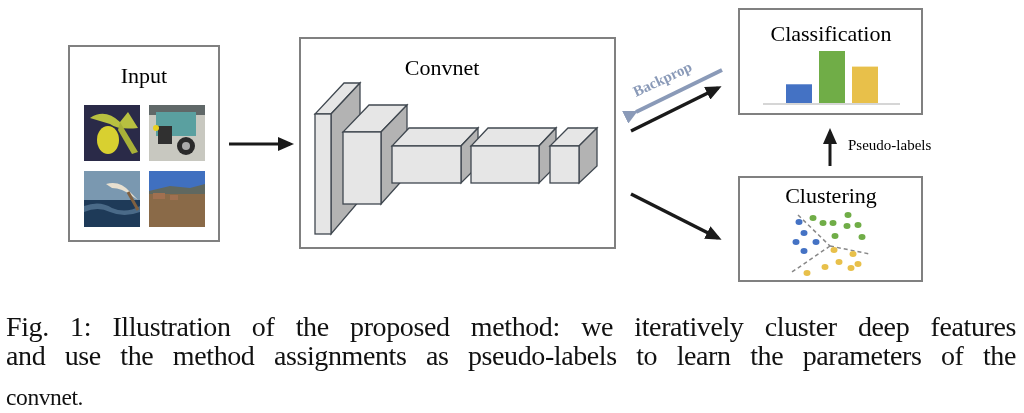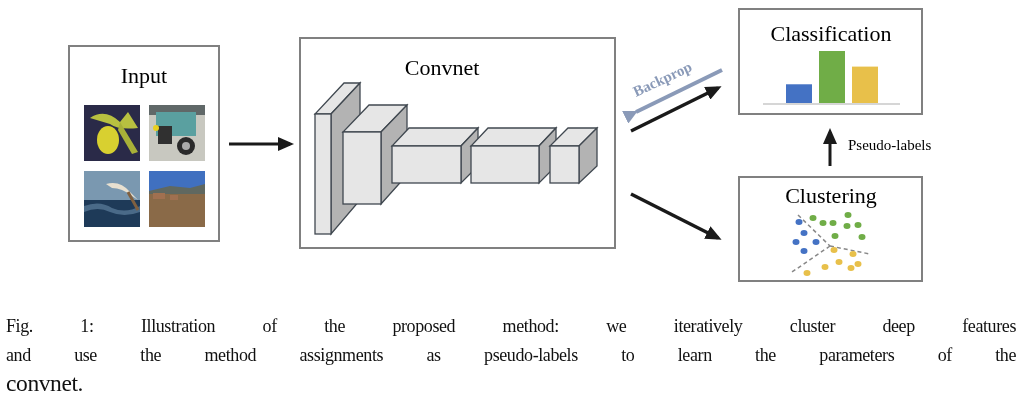--- a/index.html
+++ b/index.html
@@ -1,19 +1,19 @@
 <!DOCTYPE html>
 <html><head>
 <meta charset="utf-8">
 <style>
   html,body{margin:0;padding:0;background:#fff;}
   body{width:1024px;height:413px;position:relative;overflow:hidden;font-family:"Liberation Serif","DejaVu Serif",serif;color:#111;}
   svg{position:absolute;left:0;top:0;}
-  .caption{position:absolute;left:6px;top:312px;width:1010px;font-size:18px;line-height:29px;letter-spacing:-0.4px;text-align:justify;}
-  .caption-last{position:absolute;left:6px;top:370px;font-size:23.5px;letter-spacing:-0.4px;}
+  .caption{position:absolute;left:6px;top:312px;width:1010px;font-size:28px;line-height:29px;letter-spacing:-0.4px;text-align:justify;}
+  .caption-last{position:absolute;left:6px;top:384px;font-size:23.5px;letter-spacing:-0.4px;}
 </style>
 </head>
 <body>
 
 <svg width="1024" height="300" viewBox="0 0 1024 300">
   <defs>
     <marker id="ah" markerWidth="8" markerHeight="8" refX="6" refY="4" orient="auto" markerUnits="userSpaceOnUse">
       <path d="M0,0 L8,4 L0,8 Z" fill="#1a1a1a"></path>
     </marker>
     <marker id="ahb" markerWidth="14" markerHeight="14" refX="2" refY="7" orient="auto" markerUnits="userSpaceOnUse">

